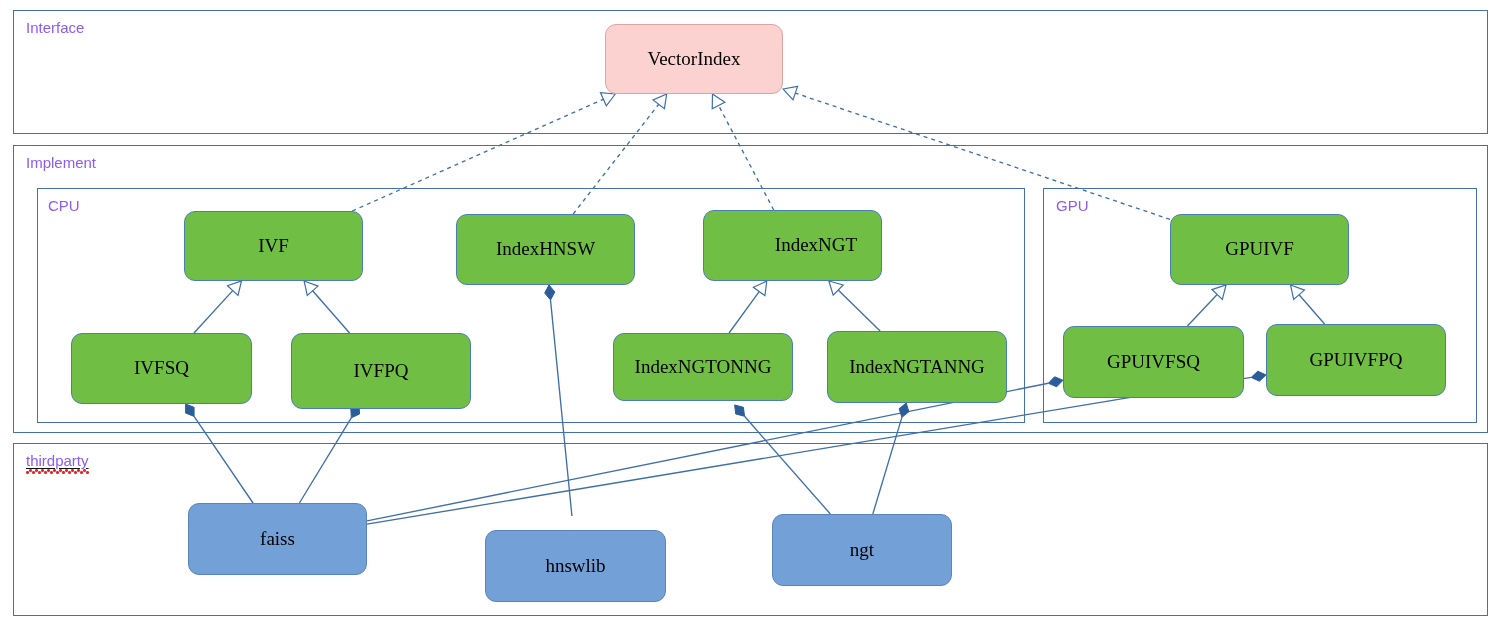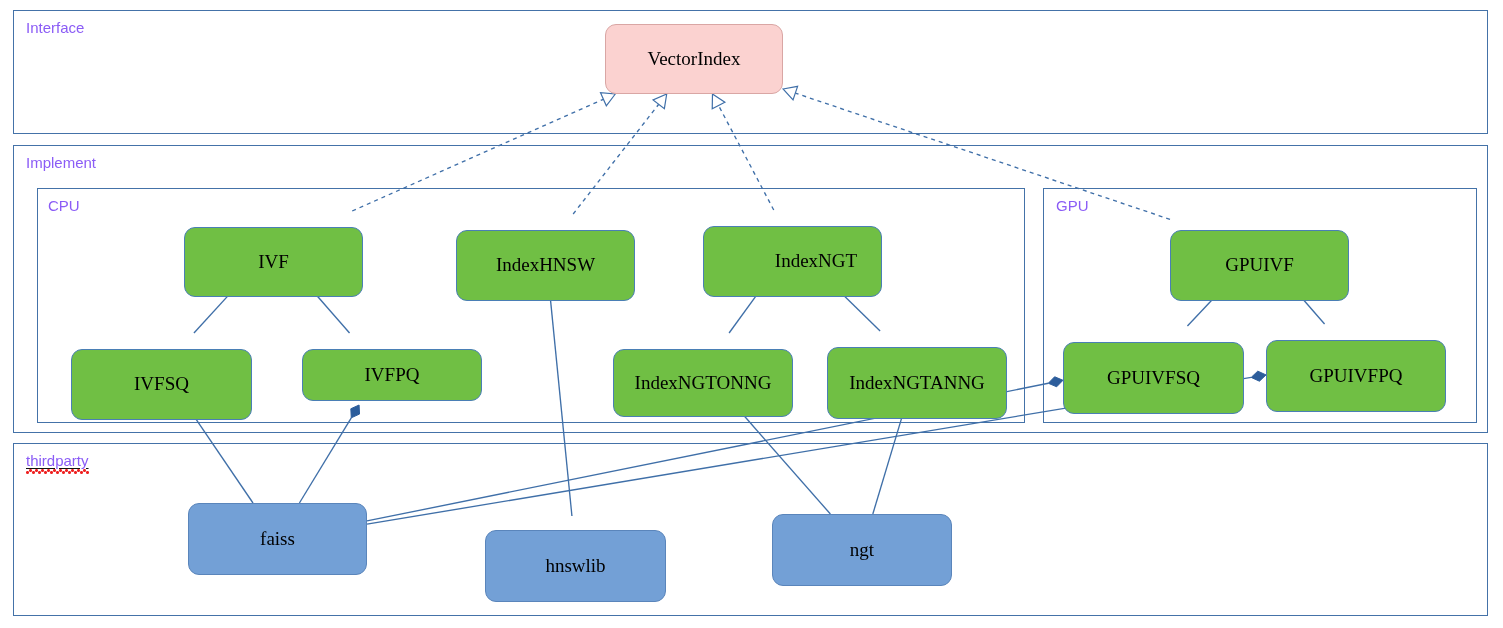--- a/index.html
+++ b/index.html
@@ -46,21 +46,21 @@
     border-radius:11px;
     border:1px solid #4a7fb5;
     display:flex;align-items:center;justify-content:center;
     color:#000000;
     font-size:19px;
     text-align:center;
     line-height:1.1;
     z-index:6;
   }
   .node.iface{background:#fbd2d0;border-color:#d9a6a4;}
-  .node.impl{background:#70bf44;border-color:#4a7fb5;margin-top:16px;}
+  .node.impl{background:#70bf44;border-color:#4a7fb5;}
   .node.third{background:#73a0d6;border-color:#5a85bb;}
 
   svg#edges{position:absolute;left:0;top:0;width:1503px;height:628px;z-index:3;overflow:visible;}
   svg#edges .solid{stroke:#3f6fa8;stroke-width:1.35;fill:none;}
   svg#edges .dashed{stroke:#3f6fa8;stroke-width:1.35;fill:none;stroke-dasharray:4 4;}
   svg#edges .hollow{fill:#ffffff;stroke:#3f6fa8;stroke-width:1.2;}
   svg#edges .filled{fill:#2c5d9b;stroke:#2c5d9b;stroke-width:1;}
 </style>
 </head>
 <body>
@@ -160,21 +160,21 @@
       </div>
       <div class="node impl" style="left: 703px; top: 210px; width: 179px; height: 71px; padding-left: 47px;">
         <span>IndexNGT</span>
       </div>
       <div class="node impl" style="left: 1170px; top: 214px; width: 179px; height: 71px;">
         <span>GPUIVF</span>
       </div>
       <div class="node impl" style="left: 71px; top: 333px; width: 181px; height: 71px;">
         <span>IVFSQ</span>
       </div>
-      <div class="node impl" style="left: 302px; top: 333px; width: 180px; height: 52px;">
+      <div class="node impl" style="left: 291px; top: 333px; width: 180px; height: 76px;">
         <span>IVFPQ</span>
       </div>
       <div class="node impl" style="left: 613px; top: 333px; width: 180px; height: 68px;">
         <span>IndexNGTONNG</span>
       </div>
       <div class="node impl" style="left: 827px; top: 331px; width: 180px; height: 72px;">
         <span>IndexNGTANNG</span>
       </div>
       <div class="node impl" style="left: 1063px; top: 326px; width: 181px; height: 72px;">
         <span>GPUIVFSQ</span>

